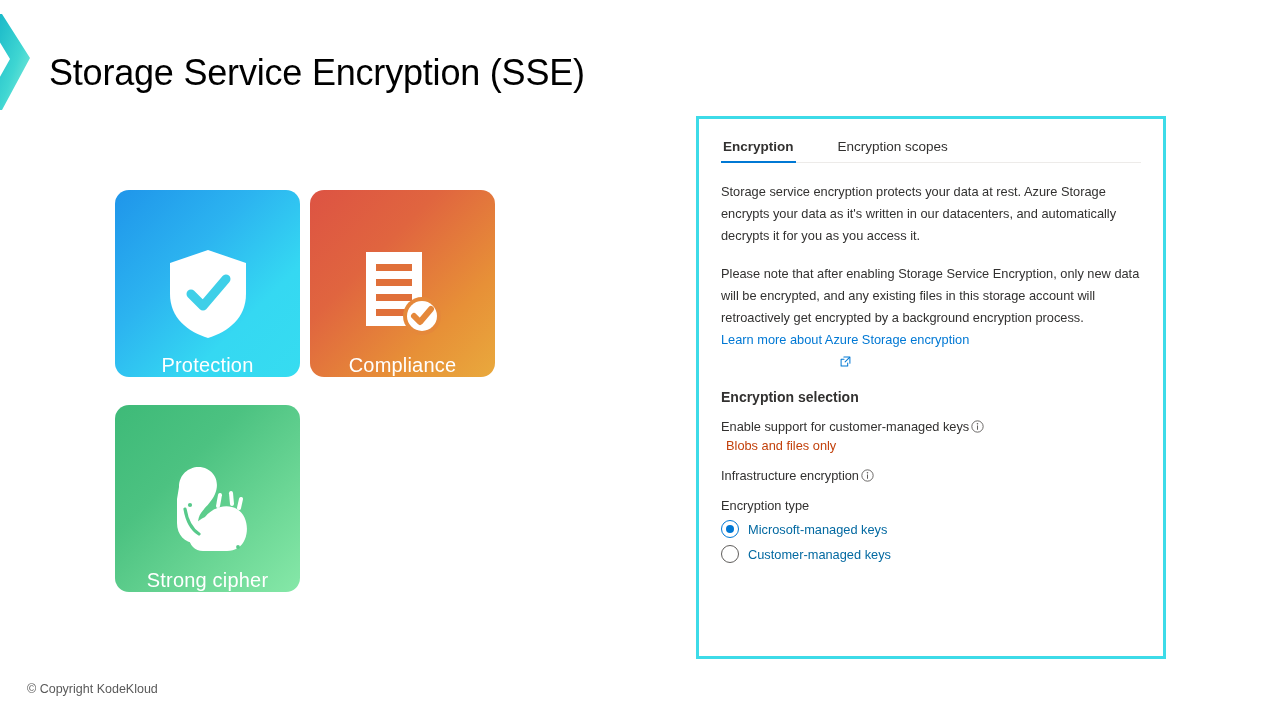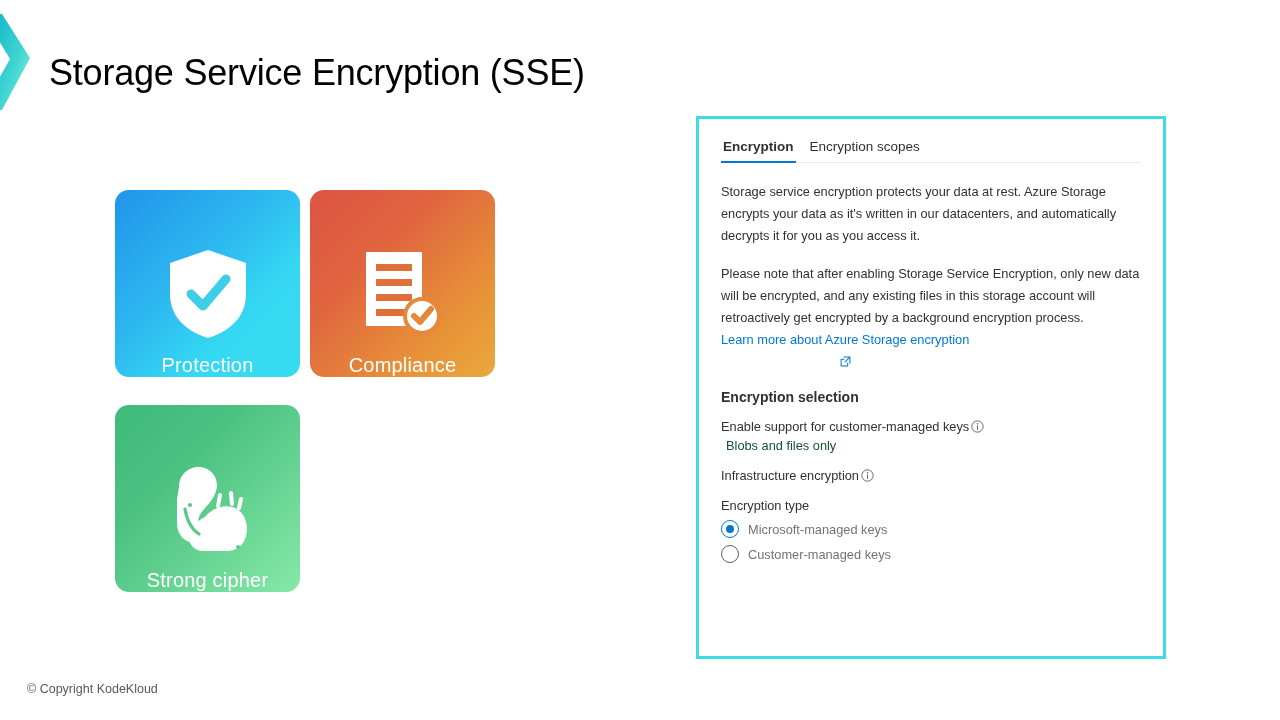--- a/index.html
+++ b/index.html
@@ -96,21 +96,21 @@
     top: 116px;
     width: 470px;
     height: 543px;
     background: #ffffff;
     border: 3px solid #3ddbe8;
     padding: 18px 22px 0 22px;
   }
 
   .tabs {
     display: flex;
-    gap: 12px;
+    gap: 40px;
     border-bottom: 1px solid #edebe9;
     margin-bottom: 18px;
   }
 
   .tab {
     font-size: 13.5px;
     padding: 2px 2px 8px 2px;
     color: #323130;
     cursor: pointer;
     position: relative;
@@ -162,21 +162,21 @@
     font-size: 12.8px;
     color: #323130;
     display: flex;
     align-items: center;
     gap: 2px;
     margin-bottom: 4px;
   }
 
   .field-value {
     font-size: 12.8px;
-    color: #14532d;
+    color: #c2410c;
     padding-left: 5px;
   }
 
   .info-icon {
     display: inline-flex;
     flex: 0 0 auto;
   }
 
   .radio-row {
     display: flex;
@@ -203,21 +203,21 @@
     position: absolute;
     left: 50%; top: 50%;
     width: 8px; height: 8px;
     margin: -4px 0 0 -4px;
     border-radius: 50%;
     background: #0078d4;
   }
 
   .radio-label {
     font-size: 12.8px;
-    color: #737373;
+    color: #0369a1;
   }
 
   
   .footer-copyright {
     position: absolute;
     left: 27px;
     top: 682px;
     font-size: 12.5px;
     color: #595959;
   }

